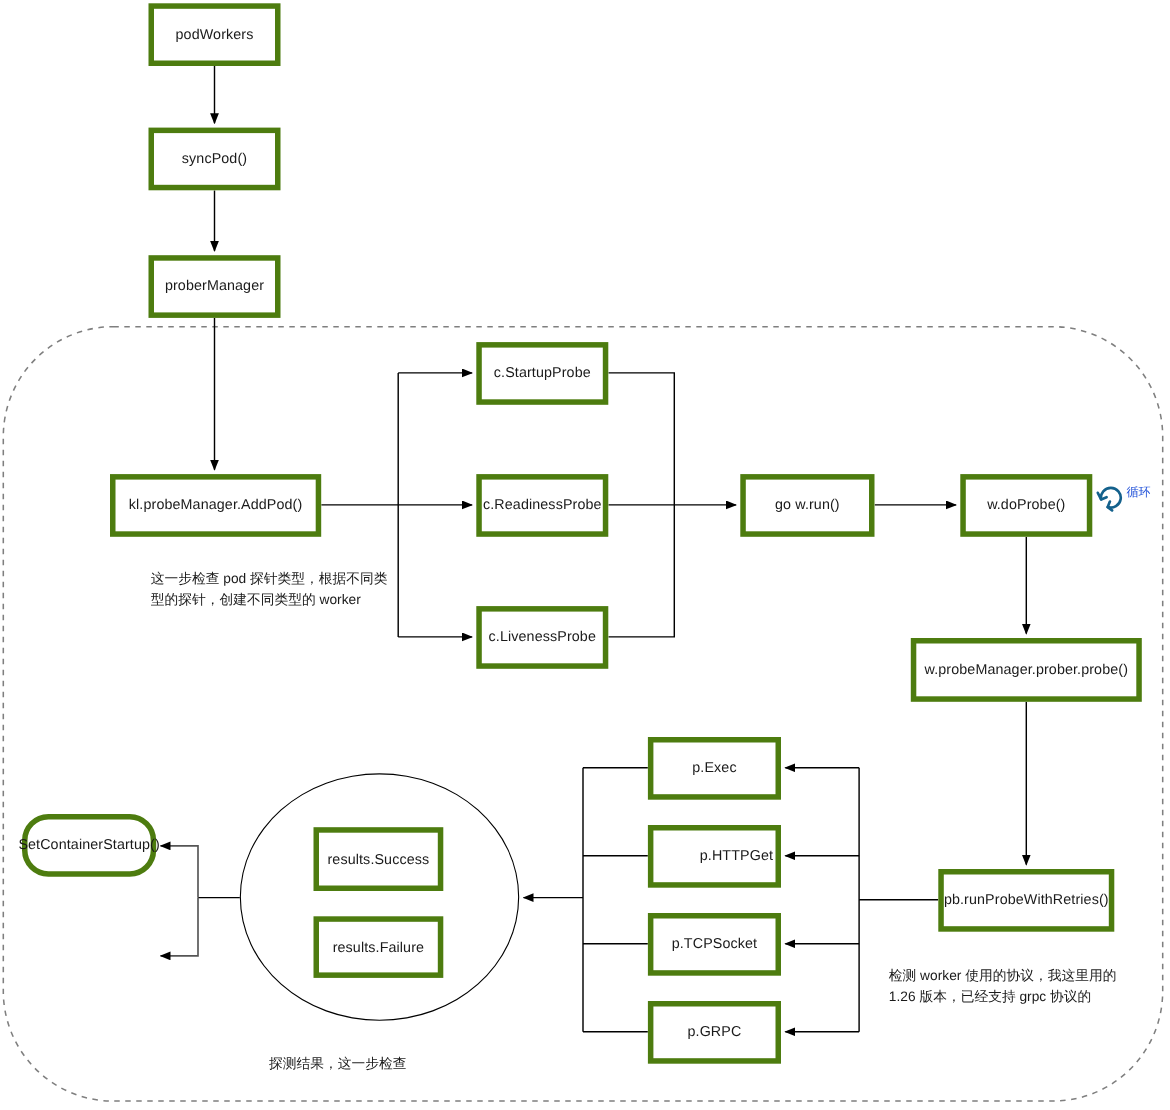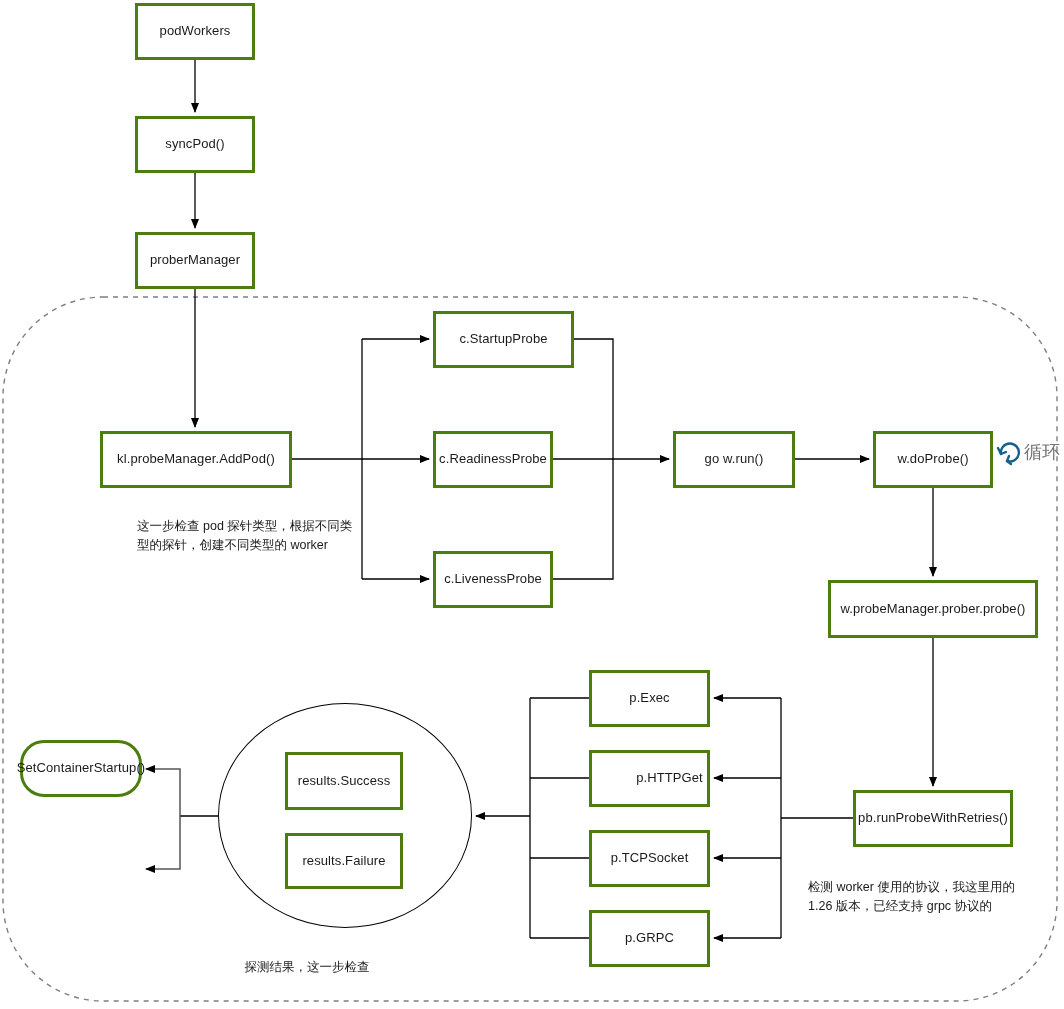--- a/index.html
+++ b/index.html
@@ -20,21 +20,21 @@
   svg.layer {
     position: absolute;
     left: 0;
     top: 0;
     width: 1064px;
     height: 1009px;
   }
   .node {
     position: absolute;
     box-sizing: border-box;
-    border: 3px solid #4d7c0f;
+    border: 5px solid #4d7c0f;
     background: #ffffff;
     display: flex;
     align-items: center;
     justify-content: center;
     text-align: center;
     color: #1a1a1a;
     font-size: 13px;
     line-height: 1.25;
     letter-spacing: 0.1px;
   }
@@ -54,22 +54,22 @@
   }
   .note-center {
     position: absolute;
     color: #1a1a1a;
     font-size: 12.5px;
     line-height: 1.55;
     text-align: center;
   }
   .loop-label {
     position: absolute;
-    color: #737373;
-    font-size: 18px;
+    color: #1d4ed8;
+    font-size: 11px;
     line-height: 1;
   }
 </style>
 </head>
 <body>
 
 <div id="canvas">
 
   <svg class="layer" viewBox="0 0 1064 1009">
     <defs>
@@ -126,21 +126,21 @@
       <path d="M13,22 L9,19 L11,14" stroke="#14618c" stroke-width="2.4" fill="none" stroke-linecap="round" stroke-linejoin="round"></path>
     </g>
   </svg>
 
   <div class="ellipse-node" style="left:218px; top:703px; width:254px; height:225px;"></div>
 
   <div class="node" style="left:135px; top:3px; width:120px; height:57px;">podWorkers</div>
   <div class="node" style="left:135px; top:116px; width:120px; height:57px;">syncPod()</div>
   <div class="node" style="left:135px; top:232px; width:120px; height:57px;">proberManager</div>
   <div class="node" style="left:100px; top:431px; width:192px; height:57px;">kl.probeManager.AddPod()</div>
-  <div class="node" style="left:433px; top:311px; width:141px; height:57px;">c.StartupProbe</div>
+  <div class="node" style="left:433px; top:311px; width:120px; height:57px;">c.StartupProbe</div>
   <div class="node" style="left:433px; top:431px; width:120px; height:57px;">c.ReadinessProbe</div>
   <div class="node" style="left:433px; top:551px; width:120px; height:57px;">c.LivenessProbe</div>
   <div class="node" style="left:673px; top:431px; width:122px; height:57px;">go w.run()</div>
   <div class="node" style="left:873px; top:431px; width:120px; height:57px;">w.doProbe()</div>
   <div class="node" style="left:828px; top:580px; width:210px; height:58px;">w.probeManager.prober.probe()</div>
   <div class="node" style="left:853px; top:790px; width:160px; height:57px;">pb.runProbeWithRetries()</div>
   <div class="node" style="left:589px; top:670px; width:121px; height:57px;">p.Exec</div>
   <div class="node" style="left:589px; top:750px; width:121px; height:57px;padding-left:40px;">p.HTTPGet</div>
   <div class="node" style="left:589px; top:830px; width:121px; height:57px;">p.TCPSocket</div>
   <div class="node" style="left:589px; top:910px; width:121px; height:57px;">p.GRPC</div>

